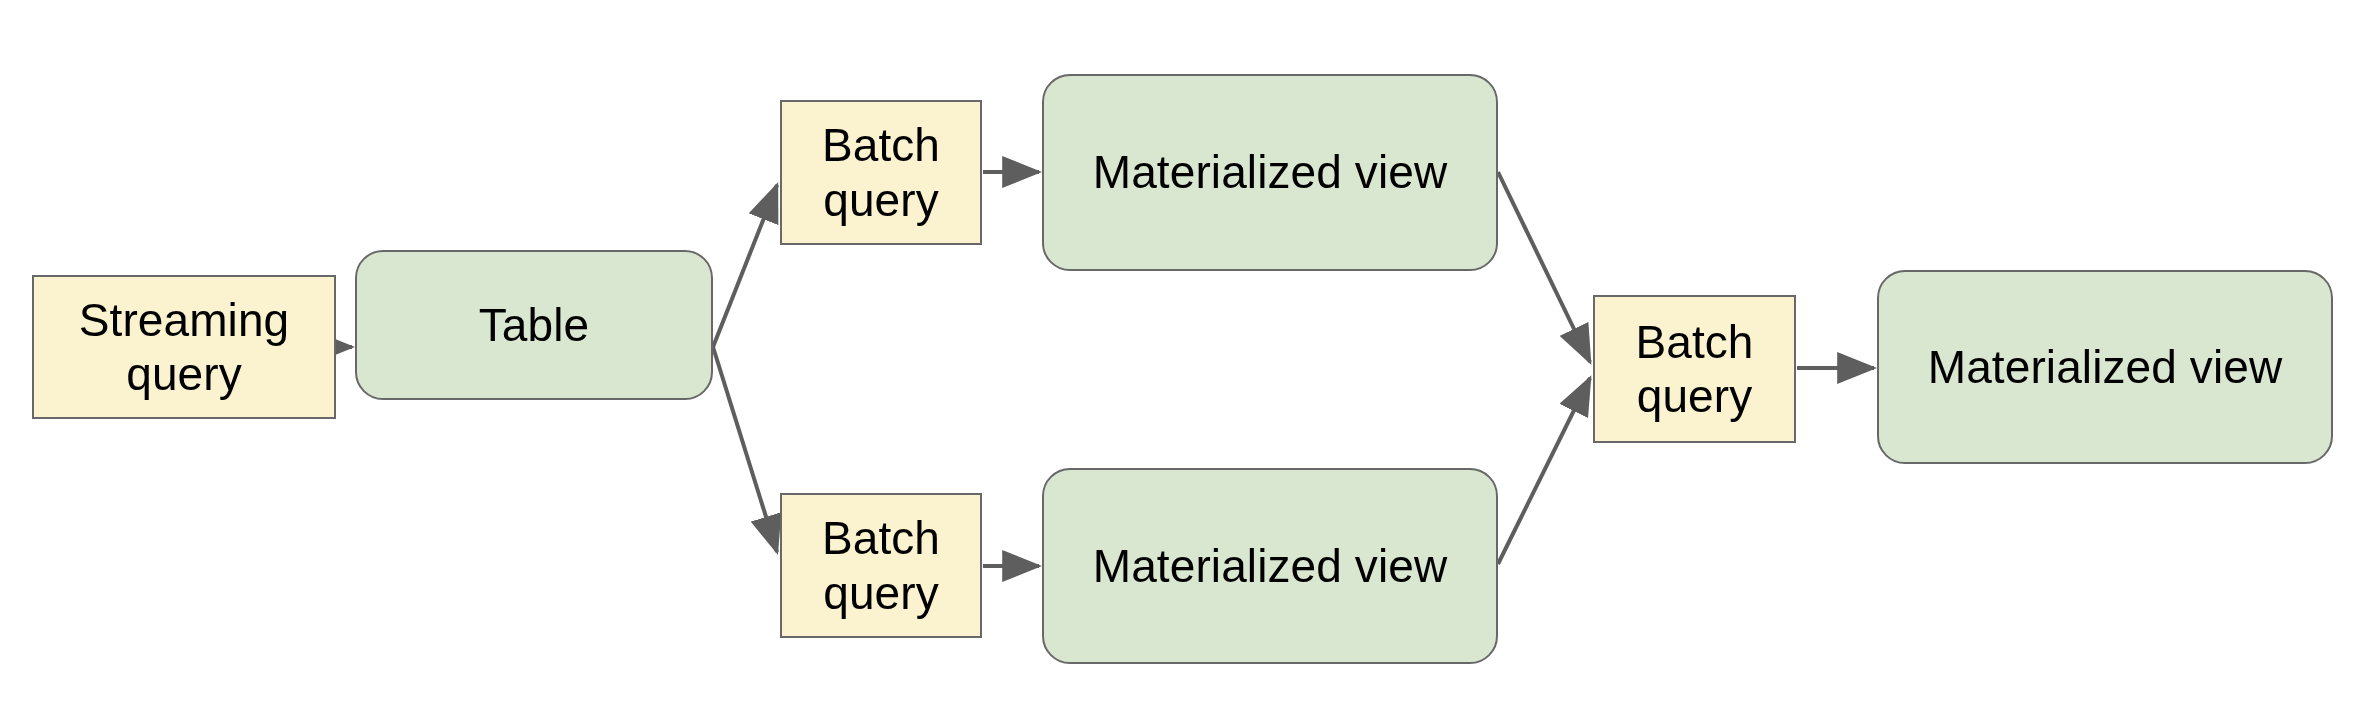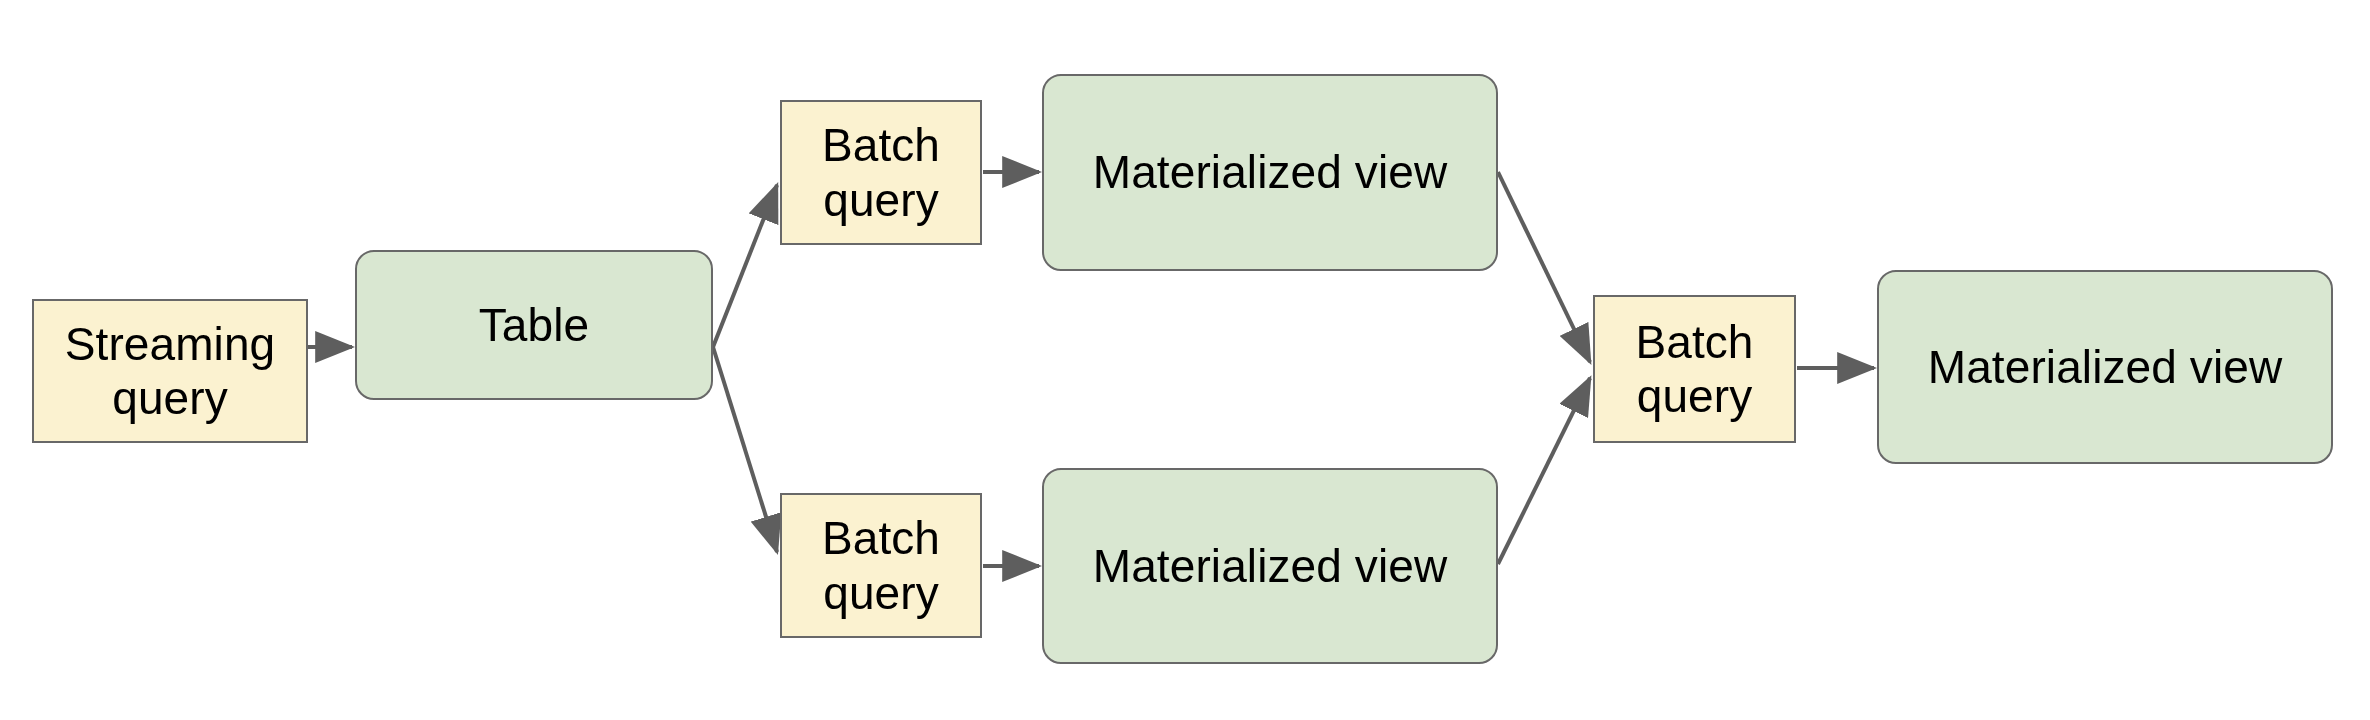--- a/index.html
+++ b/index.html
@@ -39,31 +39,31 @@
     z-index: 2;
   }
   .node-query {
     background: #fbf2d0;
     border-color: #686868;
     border-radius: 0;
   }
   .node-store {
     background: #d9e7d1;
     border-color: #686868;
-    border-radius: 19px;
+    border-radius: 28px;
   }
   .node-label {
     display: block;
     white-space: pre-line;
     font-size: 46px;
     letter-spacing: 0.1px;
   }
 
   
-  #node-streaming-query { left: 32px;   top: 275px; width: 276px; height: 144px; margin-top: 24px; }
+  #node-streaming-query { left: 32px;   top: 275px; width: 304px; height: 144px; }
   #node-table           { left: 355px;  top: 250px; width: 358px; height: 150px; }
   #node-batch-query-top { left: 780px;  top: 100px; width: 202px; height: 145px; }
   #node-mv-top          { left: 1042px; top: 74px;  width: 456px; height: 197px; }
   #node-batch-query-bottom { left: 780px;  top: 493px; width: 202px; height: 145px; }
   #node-mv-bottom       { left: 1042px; top: 468px; width: 456px; height: 196px; }
   #node-batch-query-merge  { left: 1593px; top: 295px; width: 203px; height: 148px; }
   #node-mv-final        { left: 1877px; top: 270px; width: 456px; height: 194px; }
 </style>
 </head>
 <body>

